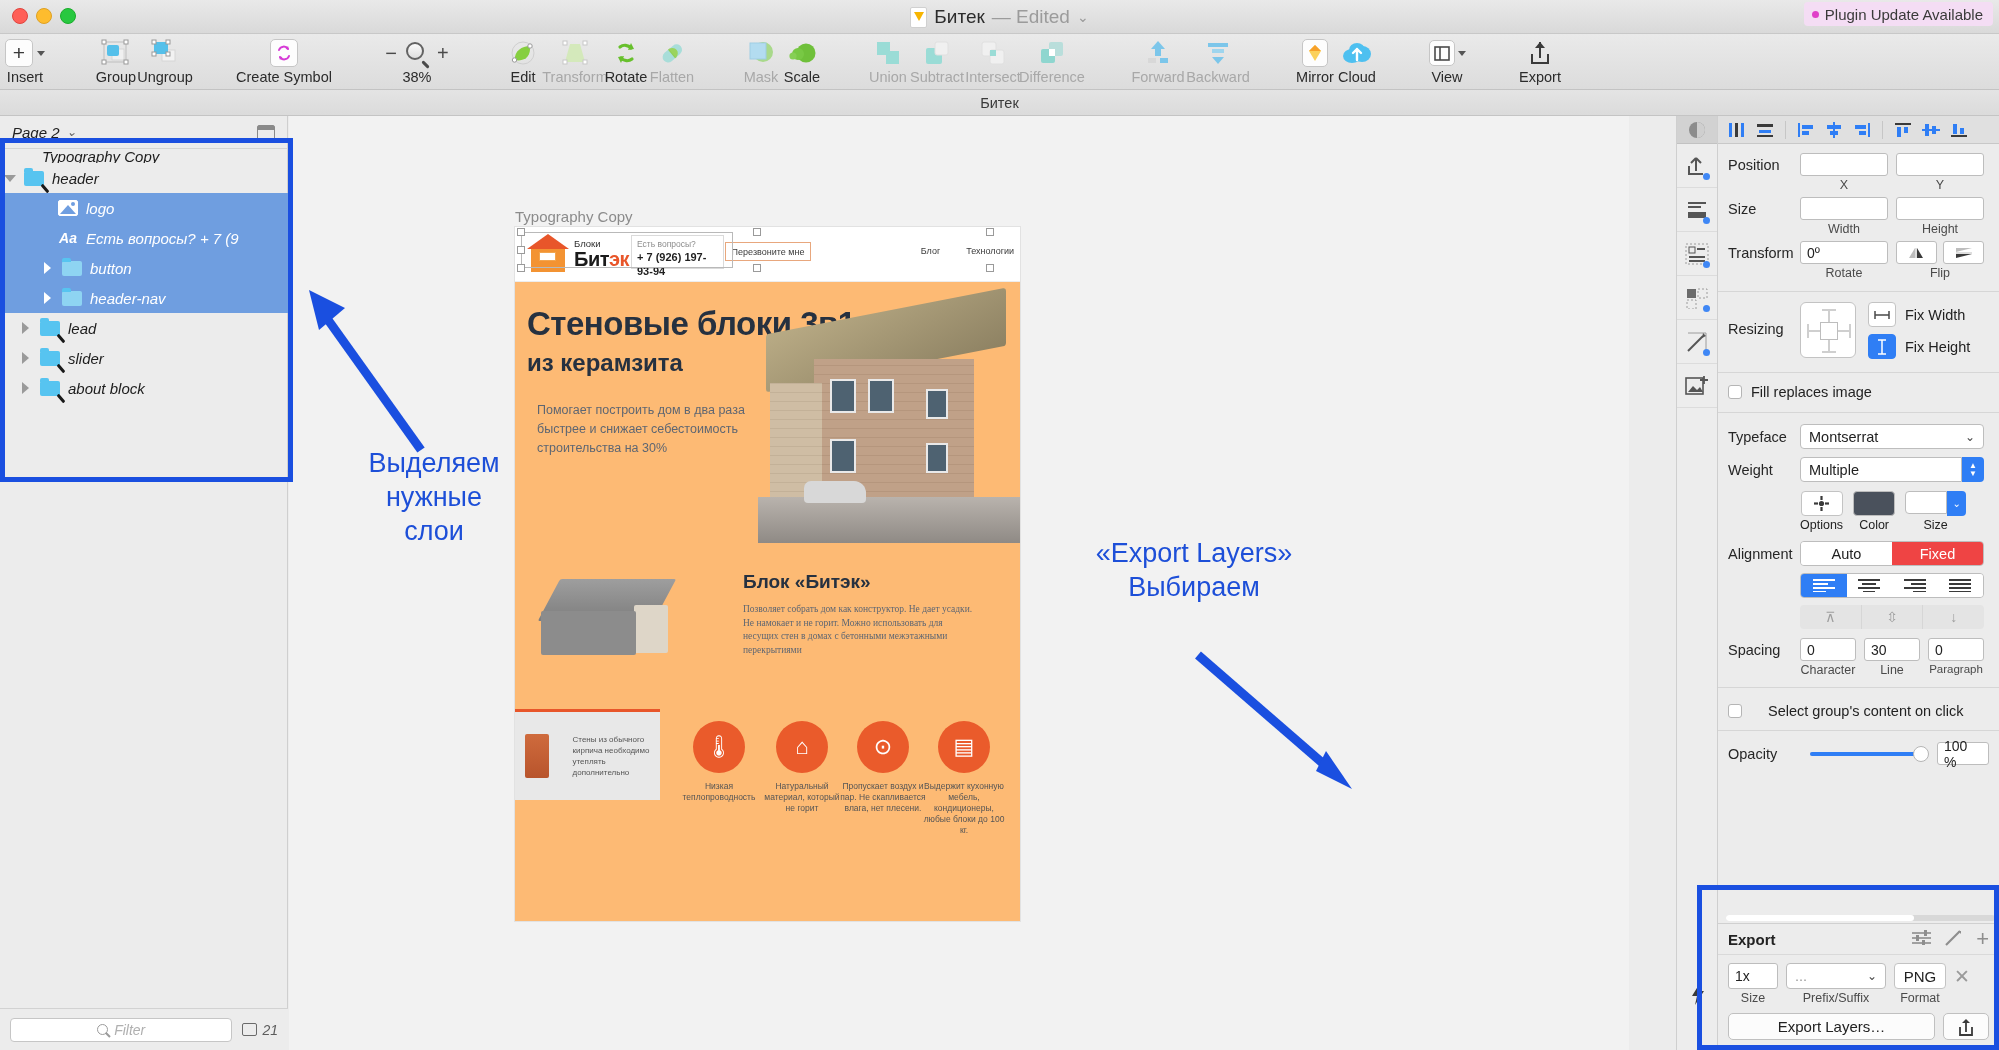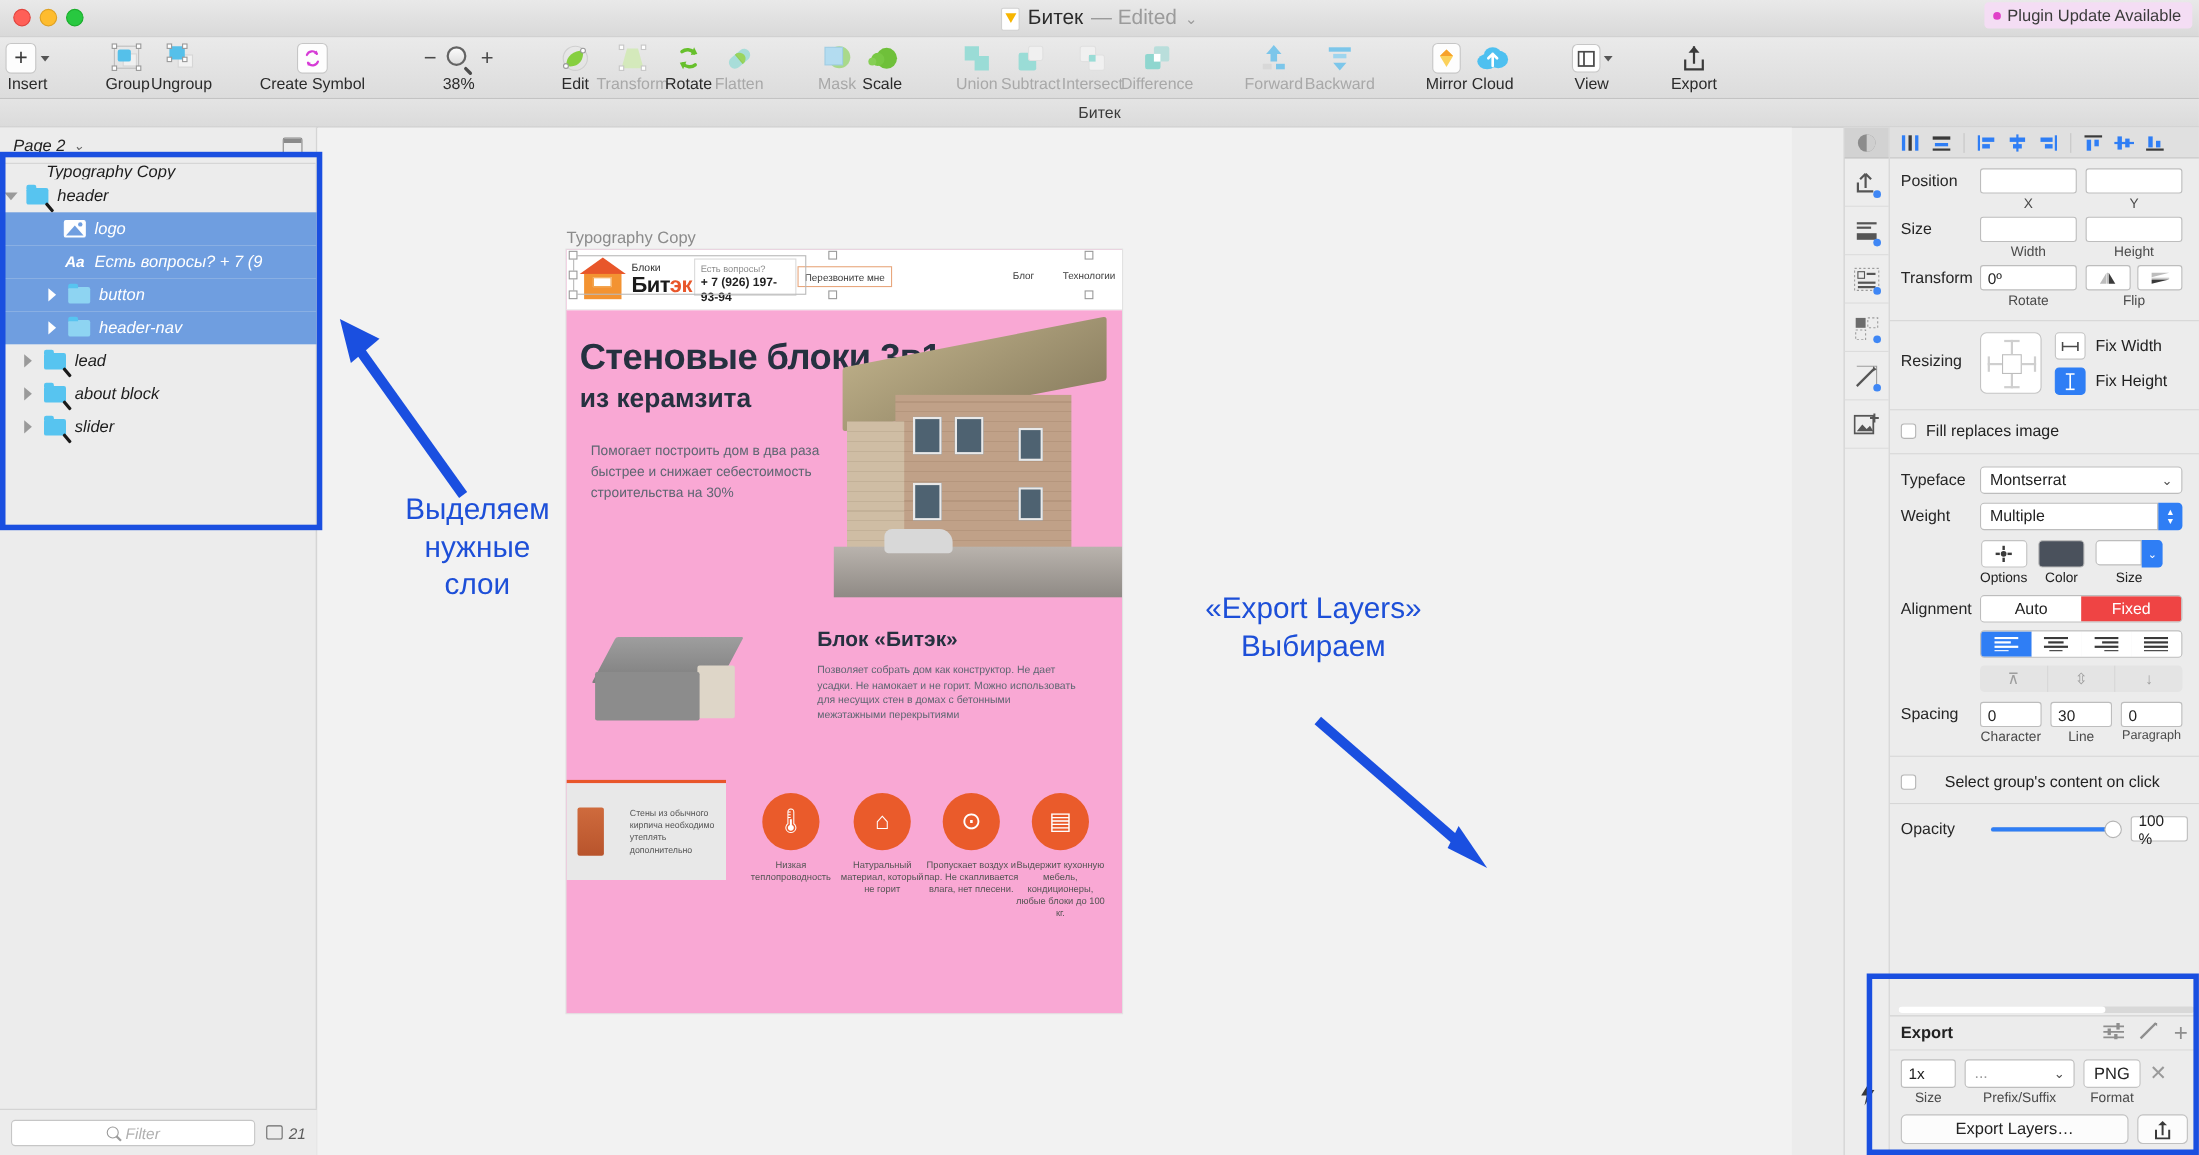--- a/index.html
+++ b/index.html
@@ -144,21 +144,21 @@
   .cnt .ic{ width:15px;height:13px;border:1.4px solid #6a6a6a;border-radius:2px;}
 
   
   .canvas{
     position:absolute; left:289px; top:116px; right:370px; bottom:0;
     background:#f2f2f2; overflow:hidden;
   }
   .art-label{ position:absolute; left:226px; top:92px; font-size:15px; color:#8b8b8b;}
   .artboard{
     position:absolute; left:226px; top:111px; width:505px; height:694px;
-    background:#f9a8d4; box-shadow:0 0 0 1px #e2e2e2;
+    background:#fdba74; box-shadow:0 0 0 1px #e2e2e2;
     overflow:hidden;
   }
   .ab-header{ position:absolute; left:0; top:0; width:505px; height:55px; background:#fff;
     border-bottom:1px solid #ededed; }
   .logo-wrap{ position:absolute; left:12px; top:7px; display:flex; align-items:center; gap:5px;}
   .logo-house{ position:relative; width:42px; height:40px; }
   .roof{ position:absolute; left:0; top:0; width:0;height:0;
     border-left:21px solid transparent;border-right:21px solid transparent;border-bottom:15px solid #e8562a;}
   .blk1{position:absolute;left:4px;top:15px;width:34px;height:23px;background:#f39332;}
   .blk2{position:absolute;left:12px;top:18px;width:17px;height:9px;background:#fff;border:1px solid #f3a54e;}
@@ -203,21 +203,21 @@
 
   .block-sec{ position:absolute; left:0; top:330px; width:505px; height:150px;}
   .brick3d{ position:absolute; left:26px; top:22px; width:130px; height:84px;}
   .br-top{ position:absolute; left:8px; top:0; width:116px; height:42px;
     background:linear-gradient(#9e9e9e,#7e7e7e); transform:skewX(-28deg); border-radius:2px;}
   .br-front{ position:absolute; left:0; top:32px; width:95px; height:44px;
     background:#8c8c8c; border-radius:2px;}
   .br-side{ position:absolute; left:93px; top:26px; width:34px; height:48px;
     background:#ded6c8; border-radius:2px;}
   .bs-title{ position:absolute; left:228px; top:14px; font-size:19px; font-weight:800; color:#263140;}
-  .bs-body{ position:absolute; left:228px; top:46px; width:235px; font-size:9.5px; line-height:13.5px; color:#5e6672;}
+  .bs-body{ position:absolute; left:228px; top:46px; width:235px; font-size:9.5px; line-height:13.5px; color:#5e6672;font-family:Liberation Serif, serif;}
 
   .feat-sec{ position:absolute; left:0; top:482px; width:505px; height:212px; }
   .feat-line{ position:absolute; left:0; top:0; width:145px; height:3px; background:#e8562a;}
   .feat-card{
     position:absolute; left:0; top:3px; width:145px; height:88px; background:#e8e8e8;
     display:flex; align-items:center;
   }
   .fc-brick{ width:66px;height:44px;margin-left:10px;background:linear-gradient(#cf6b3d,#b8542c);border-radius:2px;}
   .fc-txt{ margin-left:24px; font-size:8px; line-height:11px; color:#555; }
   .circ{ position:absolute; width:52px;height:52px;border-radius:50%;background:#ea5b2b;
@@ -638,29 +638,29 @@
             <i class="pen"></i>
           </span>
         <span>lead</span>
       </div>
 
       <div class="lrow" style="padding-left:20px">
         <span class="disc right"></span>
         <span class="folder">
             <i class="pen"></i>
           </span>
-        <span>about block</span>
+        <span>slider</span>
       </div>
 
       <div class="lrow" style="padding-left:20px">
         <span class="disc right"></span>
         <span class="folder">
             <i class="pen"></i>
           </span>
-        <span>slider</span>
+        <span>about block</span>
       </div>
     </div>
 
     <div class="filterbar">
       <div class="filter-input">
         <span class="fi-mag"></span>
         <span>Filter</span>
       </div>
       <div class="cnt">
         <span class="ic"></span>

